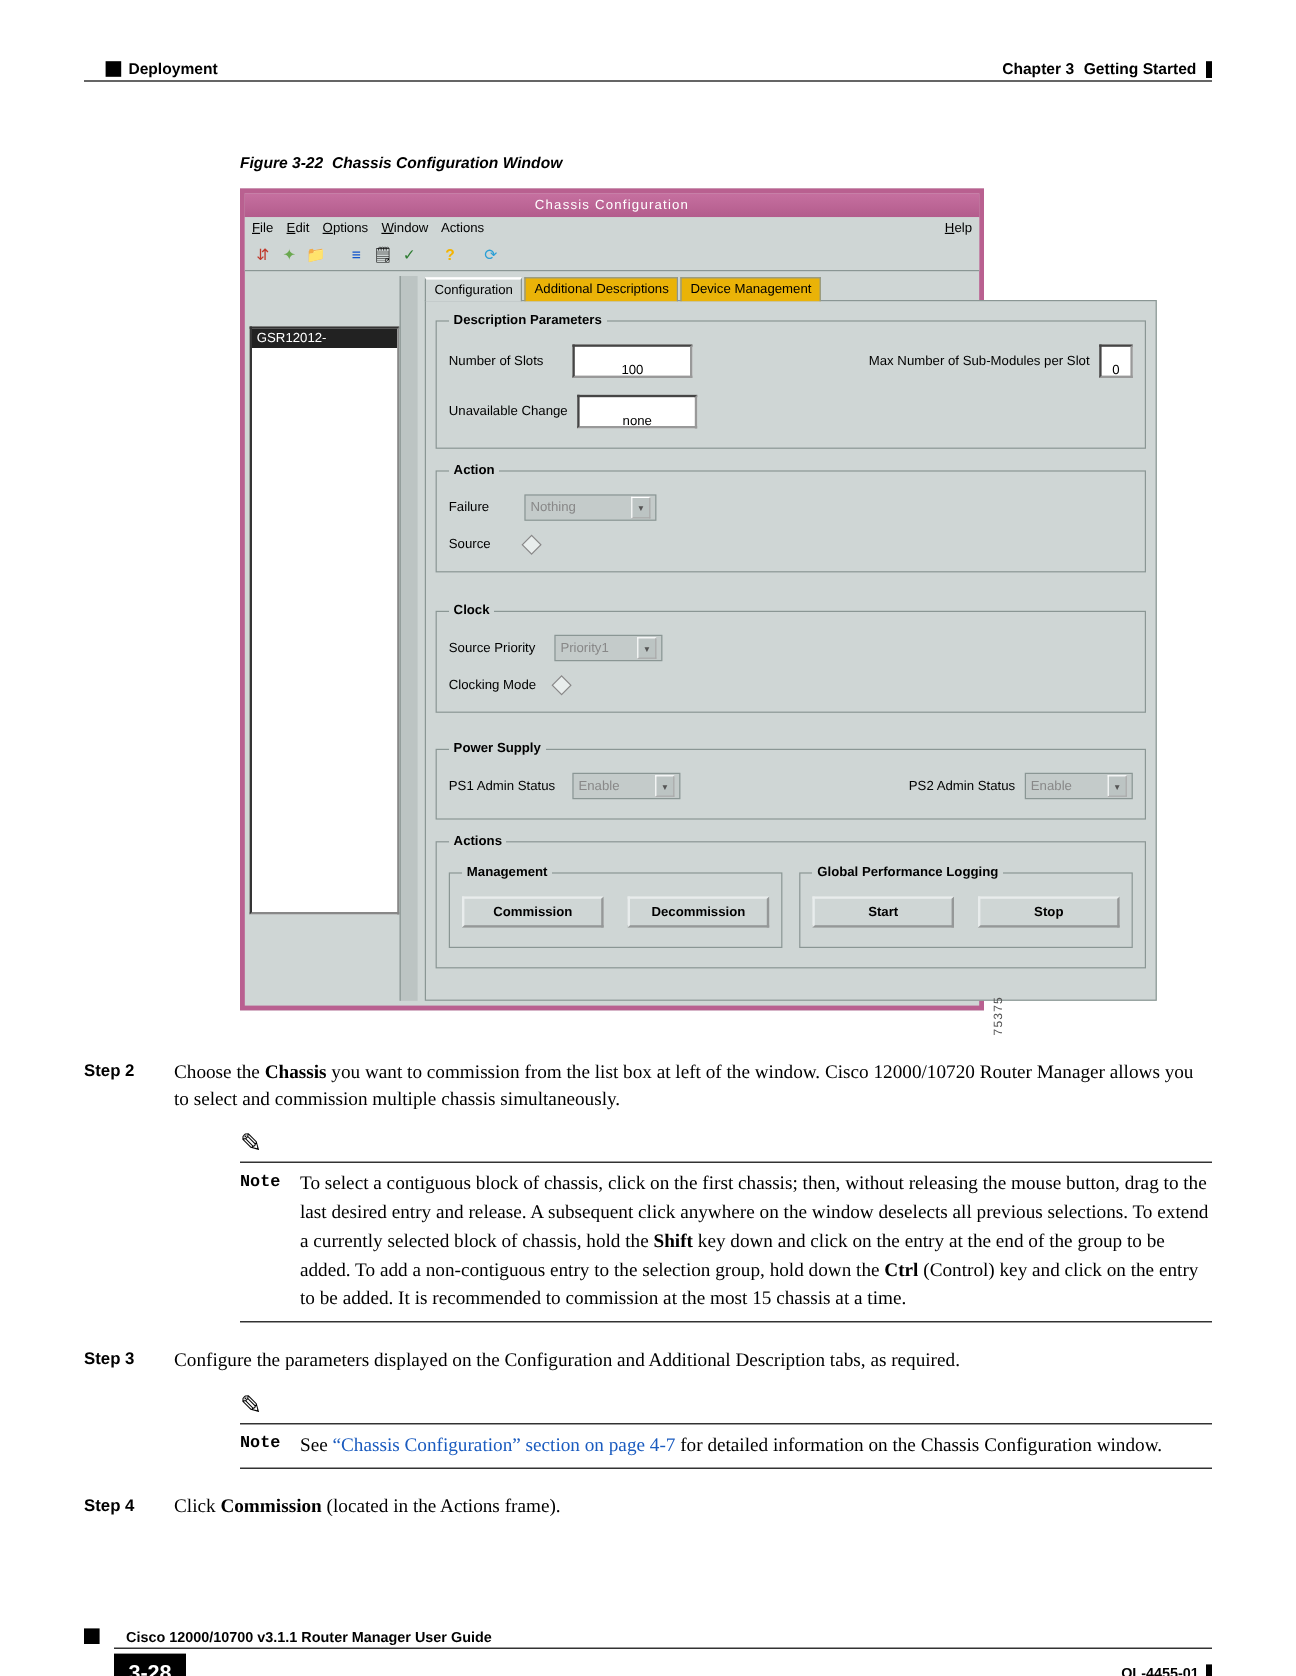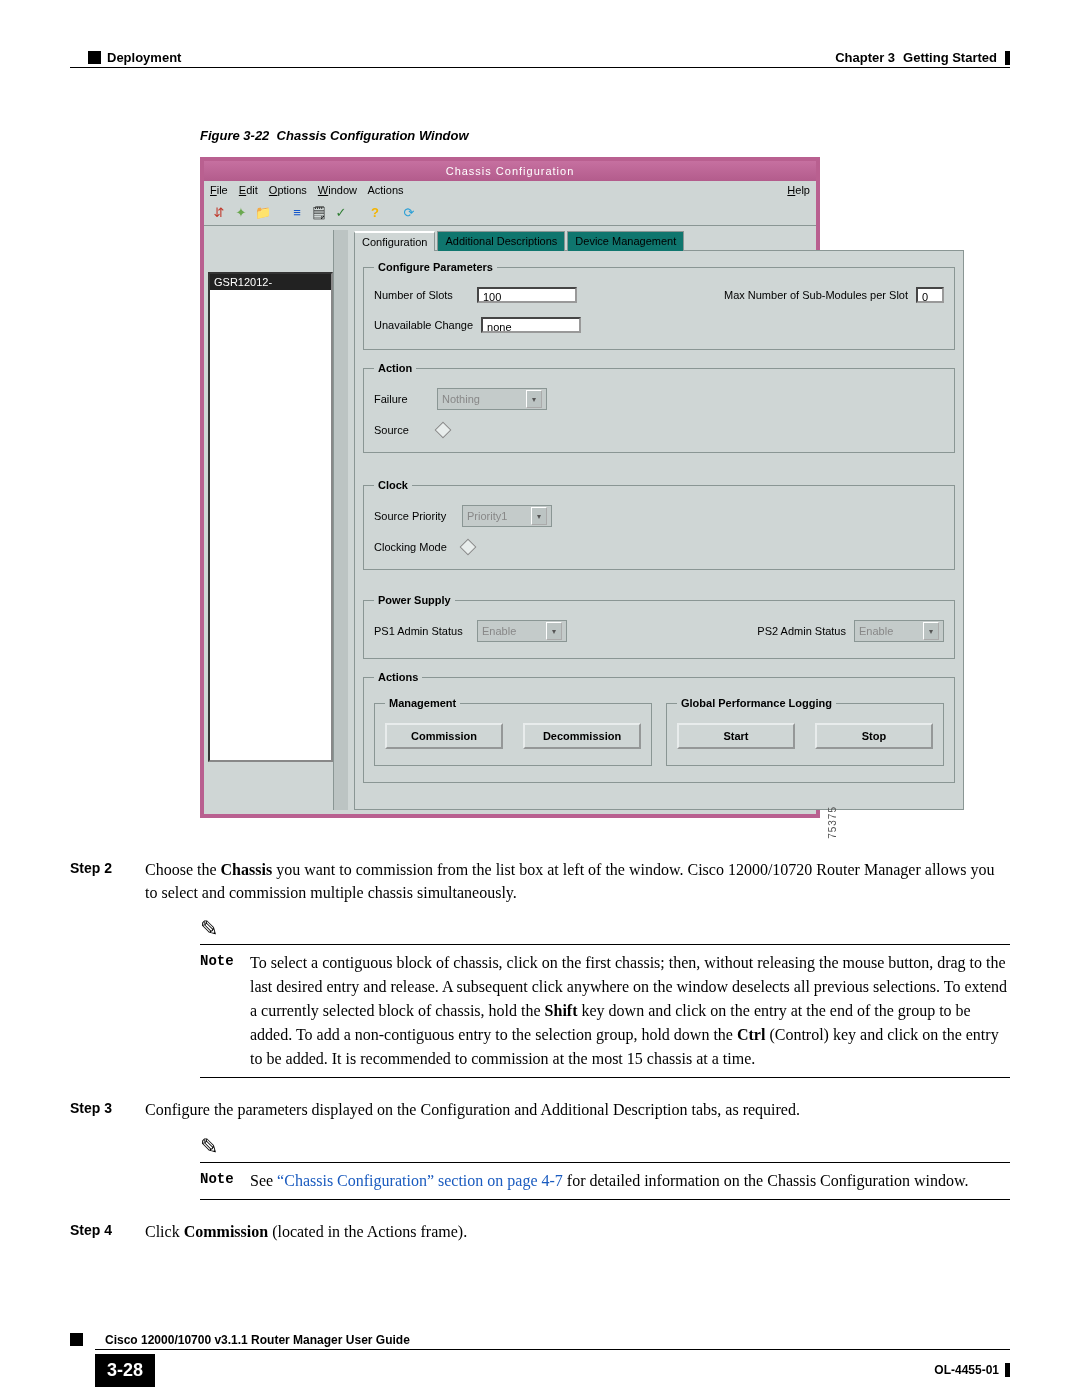--- a/index.html
+++ b/index.html
@@ -87,21 +87,21 @@
     box-sizing:border-box;
     overflow:hidden;
     margin-top:42px;
   }
   .listbox .item { background:#222; color:#fff; padding:2px 4px; font-size:11px; }
   .scroll-hint { width:14px; background:#bcc4c3; border-left:1px solid #8a9694; }
   .right-pane { flex:1; }
   .tabs { display:flex; gap:2px; }
   .tab {
     padding: 3px 7px;
-    background:#0f766e;
+    background:#eab308;
     border:1px solid #8a9694;
     border-bottom:none;
     font-size:11px;
     position:relative;
     top:1px;
   }
   .tab.active { background:#cfd6d5; border-top:2px solid #fff; z-index:2; }
   .tab-content {
     border:1px solid #8a9694;
     padding: 10px 8px 14px 8px;
@@ -115,23 +115,23 @@
     margin: 0 0 12px 0;
     padding: 14px 10px 16px 10px;
   }
   legend { font-size:11px; padding:0 4px; font-weight:bold; }
   .row { display:flex; align-items:center; gap:8px; margin-bottom:14px; }
   .row:last-child { margin-bottom:0; }
   .row label { min-width: 95px; }
   .two-col { display:flex; gap:14px;flex-direction:column; }
   .two-col > fieldset { flex:1; }
   .ro-input {
-    width: 100px; height:16px;
+    width: 100px; height:28px;
     background:#fff; border:2px inset #999;
-    text-align:left; padding:0 4px; box-sizing:border-box;
+    text-align:center; padding:12px 4px; box-sizing:border-box;
     font-size:11px; line-height:16px;
   }
   .ro-input.small { width:28px; }
   .dropdown {
     display:flex; align-items:center;
     background:#c4cbca; border:1px solid #8a9694;
     height:20px; min-width:100px; padding:0 4px; color:#888;
   }
   .dropdown .arrow {
     margin-left:auto; width:14px; height:16px;
@@ -265,21 +265,21 @@
 
       <div class="right-pane">
         <div class="tabs">
           <div class="tab active">Configuration</div>
           <div class="tab">Additional Descriptions</div>
           <div class="tab">Device Management</div>
         </div>
         <div class="tab-content">
 
           <fieldset>
-            <legend>Configure Parameters</legend>
+            <legend>Description Parameters</legend>
             <div class="row">
               <label>Number of Slots</label>
               <div class="ro-input">100</div>
               <div style="flex:1"></div>
               <label style="min-width:auto">Max Number of Sub-Modules per Slot</label>
               <div class="ro-input small">0</div>
             </div>
             <div class="row">
               <label>Unavailable Change</label>
               <div class="ro-input">none</div>

